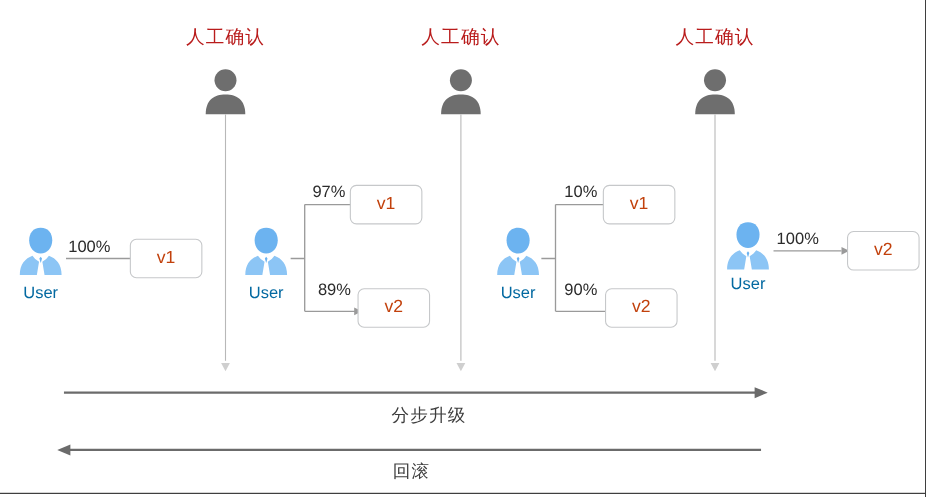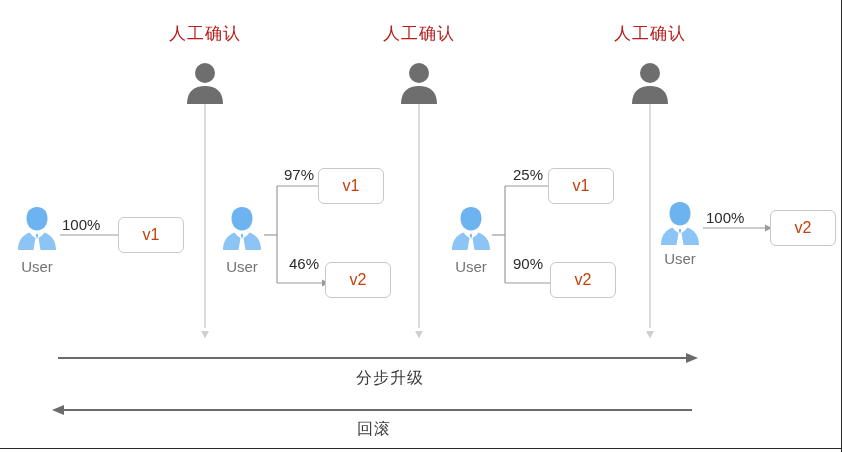--- a/index.html
+++ b/index.html
@@ -58,21 +58,21 @@
 
   
   .user-icon {
     position: absolute;
     width: 46px;
     height: 48px;
   }
   .user-label {
     position: absolute;
     font-size: 15px;
-    color: #737373;
+    color: #0369a1;
     text-align: right;
     white-space: nowrap;
     transform: translateX(-50%);
   }
 
   
   .vbox {
     position: absolute;
     width: 66px;
     height: 36px;
@@ -196,21 +196,21 @@
       <line x1="0" y1="57" x2="13" y2="57" stroke="#9a9a9a" stroke-width="1.2"></line>
       <path d="M13 8 L13 105" stroke="#9a9a9a" stroke-width="1.2" fill="none"></path>
       <path d="M13 8 L59 8" stroke="#9a9a9a" stroke-width="1.2" fill="none"></path>
       <path d="M58 4.5 L65 8 L58 11.5 Z" fill="#9a9a9a"></path>
       <path d="M13 105 L59 105" stroke="#9a9a9a" stroke-width="1.2" fill="none"></path>
       <path d="M58 101.5 L65 105 L58 108.5 Z" fill="#9a9a9a"></path>
     </svg>
   </div>
   <div class="pct" style="left:284px; top:166px;">97%</div>
   <div class="vbox" style="left:318px; top:168px;">v1</div>
-  <div class="pct" style="left:289px; top:255px;">46%</div>
+  <div class="pct" style="left:289px; top:255px;">89%</div>
   <div class="vbox" style="left:325px; top:262px;">v2</div>
 
   <div class="user-icon" style="left:448px; top:205px;">
     <svg viewBox="0 0 46 48" width="46" height="48">
       <path d="M23 2 C30 2 33.5 7 33.5 13.5 C33.5 20.5 29 25.5 23 25.5 C17 25.5 12.5 20.5 12.5 13.5 C12.5 7 16 2 23 2 Z" fill="#6cb3f0"></path>
       <path d="M15.5 27.5 C9 30 4 35 4 45 L19.5 45 L21.5 33 L18 30.5 Z" fill="#8cc5f5"></path>
       <path d="M30.5 27.5 C37 30 42 35 42 45 L26.5 45 L24.5 33 L28 30.5 Z" fill="#8cc5f5"></path>
       <path d="M21.8 30 L23 34 L24.2 30 L23 28.5 Z" fill="#6cb3f0"></path>
       <path d="M22.4 34.5 L23.6 34.5 L23.9 45 L22.1 45 Z" fill="#ffffff"></path>
     </svg>
@@ -219,21 +219,21 @@
   <div class="conn" style="left:492px; top:178px;">
     <svg width="70" height="110" viewBox="0 0 70 110">
       <line x1="0" y1="57" x2="13" y2="57" stroke="#9a9a9a" stroke-width="1.2"></line>
       <path d="M13 8 L13 105" stroke="#9a9a9a" stroke-width="1.2" fill="none"></path>
       <path d="M13 8 L59 8" stroke="#9a9a9a" stroke-width="1.2" fill="none"></path>
       <path d="M58 4.5 L65 8 L58 11.5 Z" fill="#9a9a9a"></path>
       <path d="M13 105 L59 105" stroke="#9a9a9a" stroke-width="1.2" fill="none"></path>
       <path d="M58 101.5 L65 105 L58 108.5 Z" fill="#9a9a9a"></path>
     </svg>
   </div>
-  <div class="pct" style="left:513px; top:166px;">25%</div>
+  <div class="pct" style="left:513px; top:166px;">10%</div>
   <div class="vbox" style="left:548px; top:168px;">v1</div>
   <div class="pct" style="left:513px; top:255px;">90%</div>
   <div class="vbox" style="left:550px; top:262px;">v2</div>
 
   <div class="user-icon" style="left:657px; top:200px;">
     <svg viewBox="0 0 46 48" width="46" height="48">
       <path d="M23 2 C30 2 33.5 7 33.5 13.5 C33.5 20.5 29 25.5 23 25.5 C17 25.5 12.5 20.5 12.5 13.5 C12.5 7 16 2 23 2 Z" fill="#6cb3f0"></path>
       <path d="M15.5 27.5 C9 30 4 35 4 45 L19.5 45 L21.5 33 L18 30.5 Z" fill="#8cc5f5"></path>
       <path d="M30.5 27.5 C37 30 42 35 42 45 L26.5 45 L24.5 33 L28 30.5 Z" fill="#8cc5f5"></path>
       <path d="M21.8 30 L23 34 L24.2 30 L23 28.5 Z" fill="#6cb3f0"></path>

